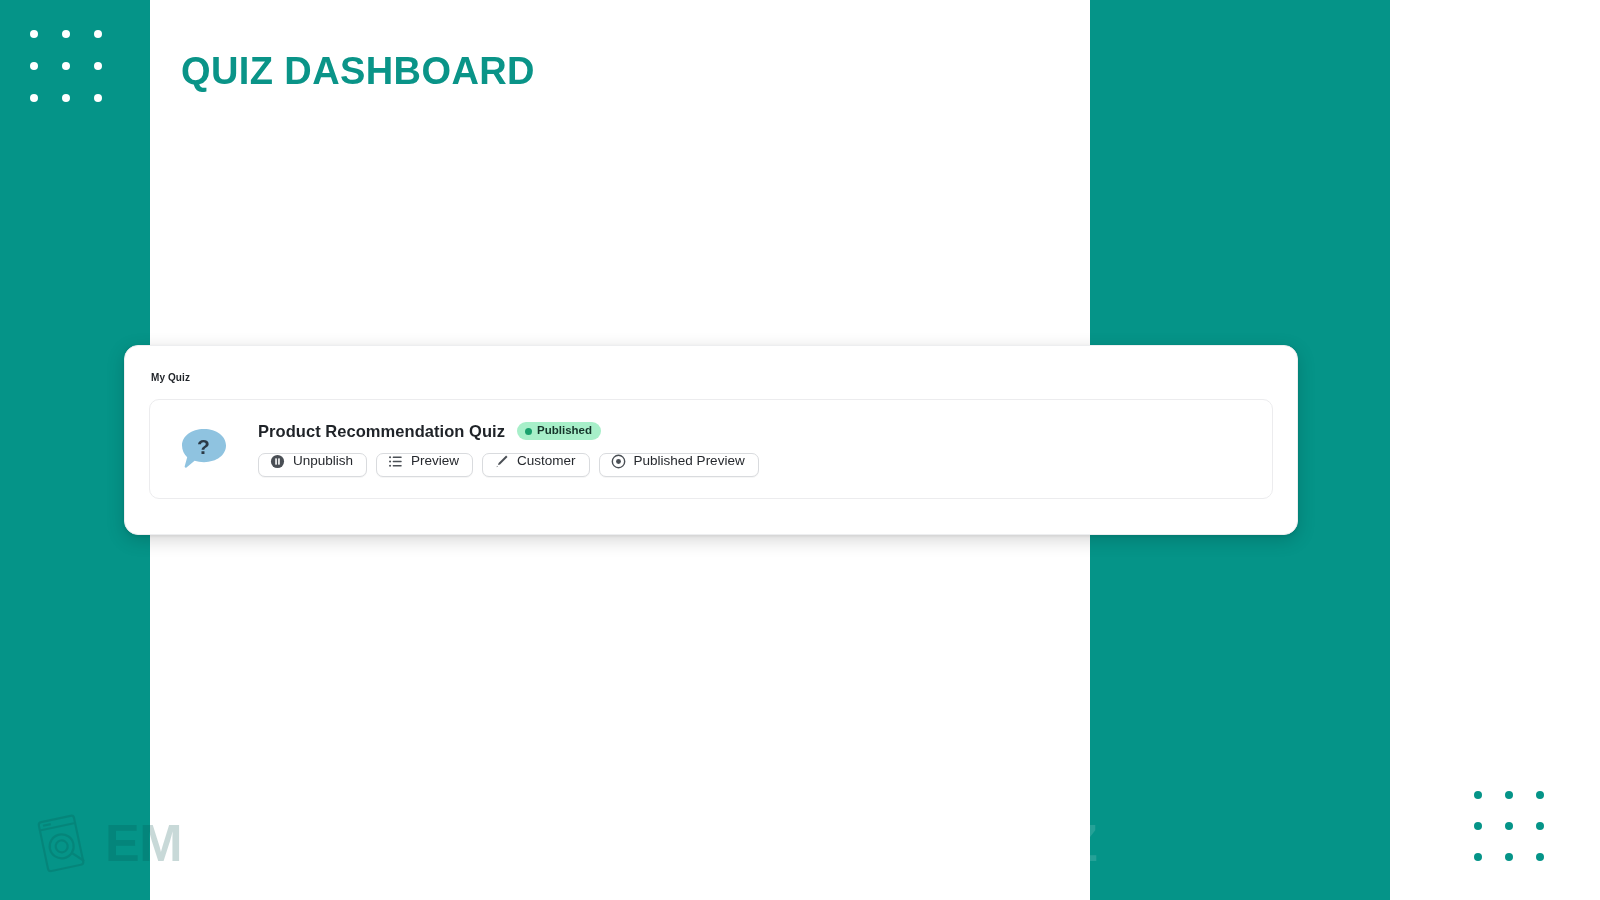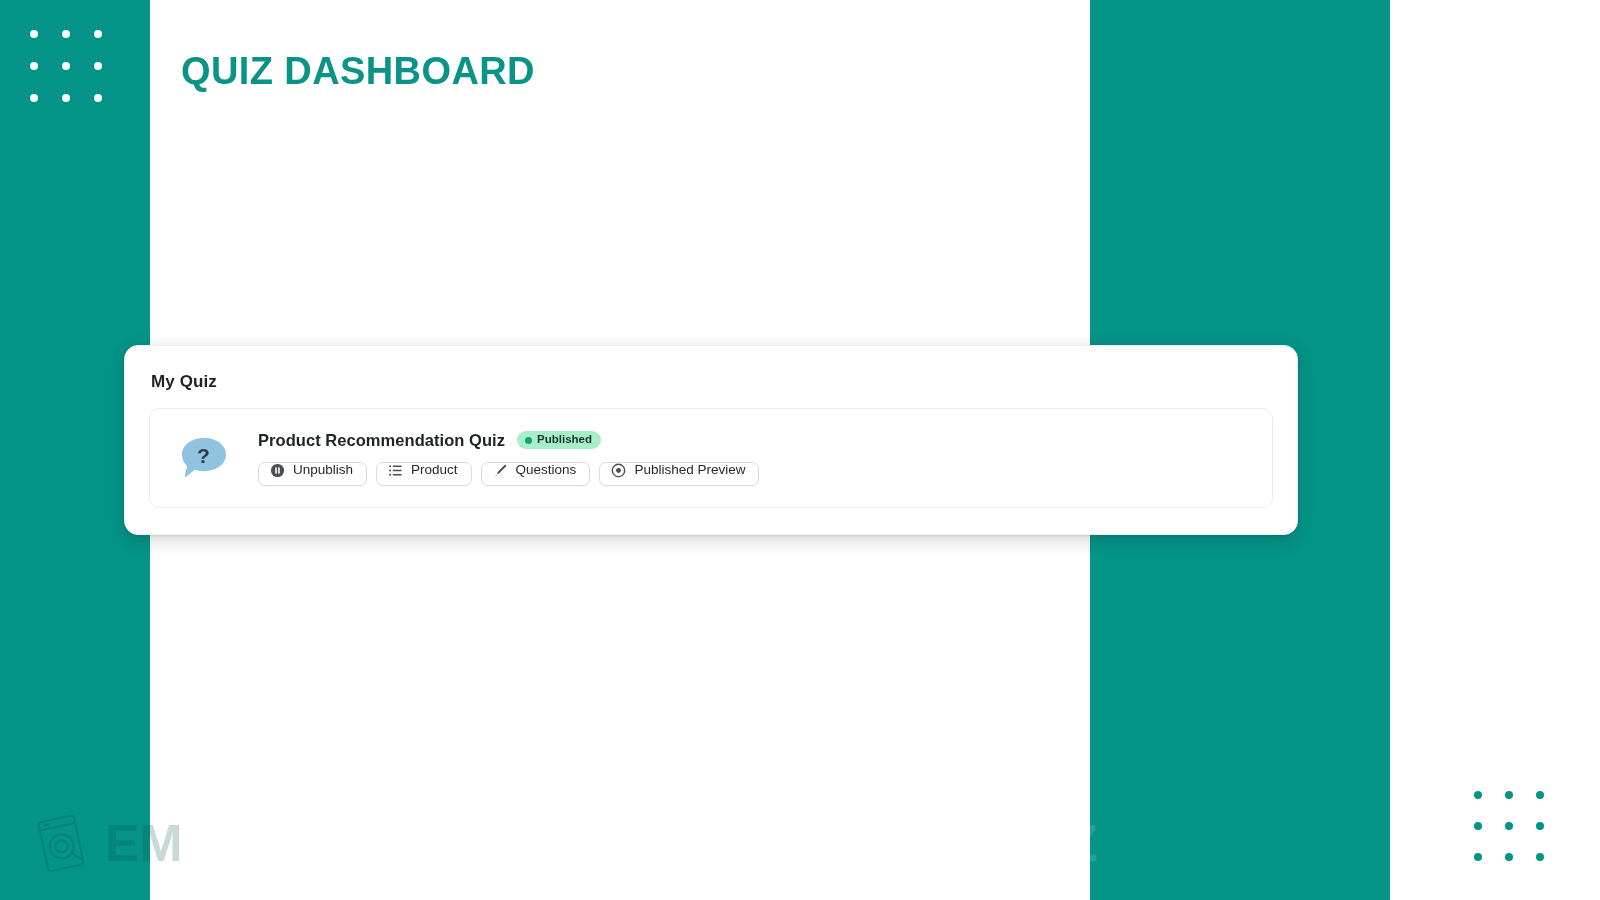--- a/index.html
+++ b/index.html
@@ -120,21 +120,21 @@
     width: 1174px;
     height: 190px;
     background: #ffffff;
     border: 1px solid #edeef0;
     border-radius: 14px;
     box-shadow: 0 5px 18px rgba(0, 0, 0, 0.17), 0 1px 3px rgba(0,0,0,0.08);
     padding: 26px 24px 24px 24px;
   }
 
   .card-heading {
-    font-size: 17px;
+    font-size: 10px;
     font-weight: bold;
     color: #1f2328;
     letter-spacing: 0.1px;
     margin-left: 2px;
     margin-bottom: 16px;
   }
 
   .quiz-row {
     display: flex;
     align-items: center;
@@ -323,33 +323,33 @@
                 <g fill="#4a4f55">
                   <circle cx="2.2" cy="3.4" r="1.1"></circle>
                   <circle cx="2.2" cy="8" r="1.1"></circle>
                   <circle cx="2.2" cy="12.6" r="1.1"></circle>
                   <rect x="5" y="2.6" width="9.6" height="1.6" rx="0.5"></rect>
                   <rect x="5" y="7.2" width="9.6" height="1.6" rx="0.5"></rect>
                   <rect x="5" y="11.8" width="9.6" height="1.6" rx="0.5"></rect>
                 </g>
               </svg>
             </span>
-            <span>Product</span>
+            <span>Preview</span>
           </button>
 
           <button class="action-btn">
             <span class="glyph">
               <svg viewBox="0 0 16 16" width="15" height="15" aria-hidden="true">
                 <g fill="#4a4f55">
                   <path d="M12.9 1.6 L14.4 3.1 L6.4 11.1 L4.3 11.7 L4.9 9.6 Z"></path>
                   <path d="M3.4 12.6 L2.6 14 L4 13.2 Z"></path>
                 </g>
               </svg>
             </span>
-            <span>Questions</span>
+            <span>Customer</span>
           </button>
 
           <button class="action-btn">
             <span class="glyph">
               <svg viewBox="0 0 16 16" width="15" height="15" aria-hidden="true">
                 <circle cx="8" cy="8" r="6.6" fill="none" stroke="#4a4f55" stroke-width="1.5"></circle>
                 <circle cx="8" cy="8" r="2.6" fill="#4a4f55"></circle>
               </svg>
             </span>
             <span>Published Preview</span>

